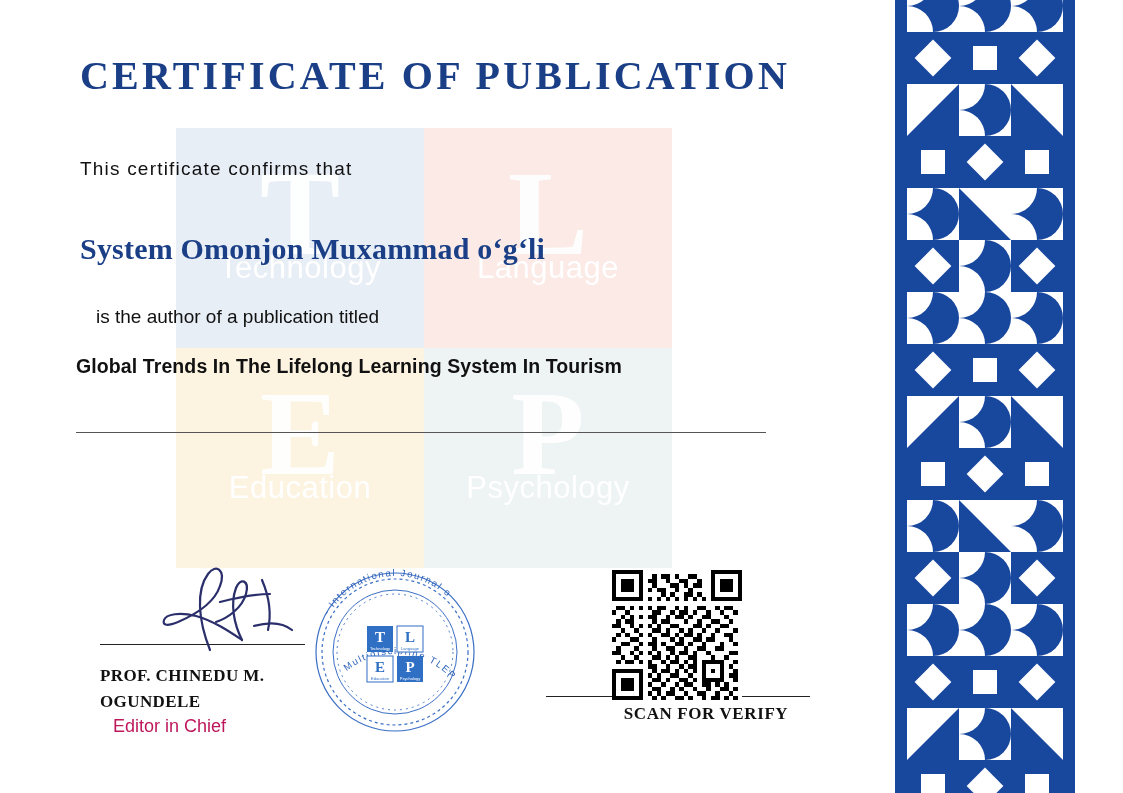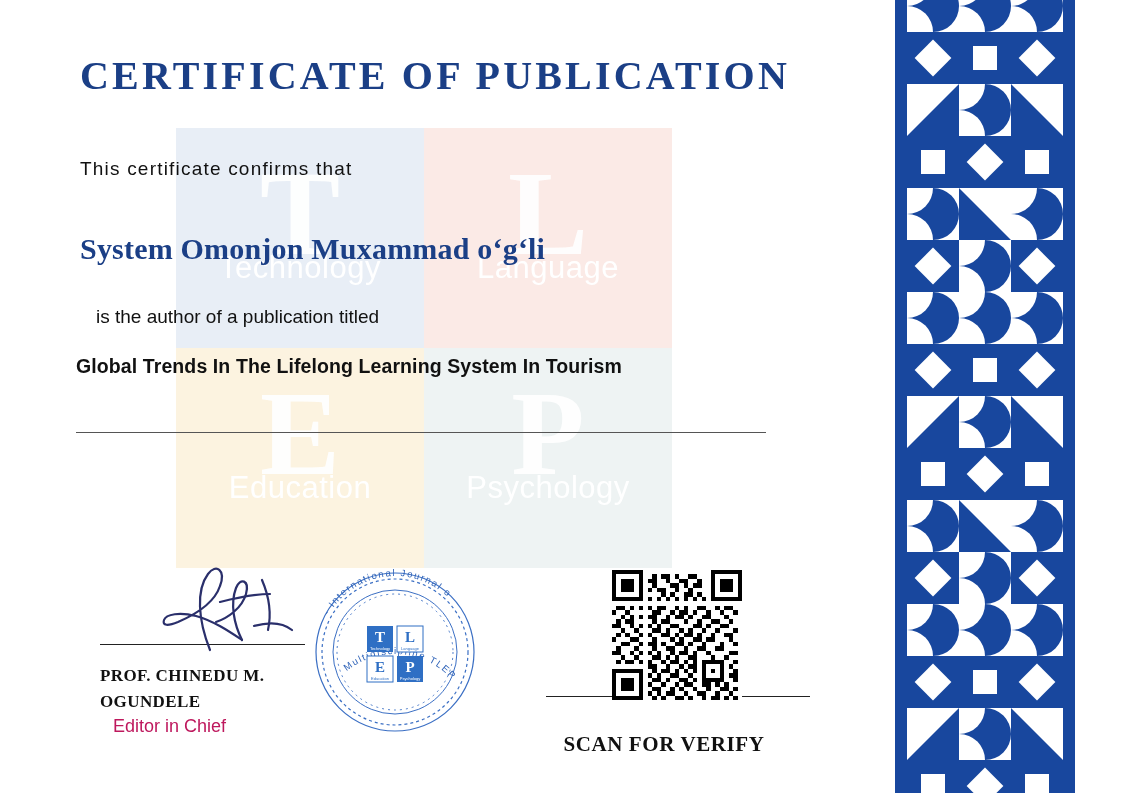--- a/index.html
+++ b/index.html
@@ -208,30 +208,29 @@
   .qr-line {
     position: absolute;
     left: 546px;
     top: 696px;
     width: 264px;
     height: 1px;
     background: #222222;
   }
   .qr-label {
     position: absolute;
-    left: 532px;
+    left: 574px;
     top: 704px;
     width: 264px;
     text-align: center;
     font-family: "Liberation Serif", serif;
-    font-size: 21px;
+    font-size: 17px;
     font-weight: 700;
     letter-spacing: 0.6px;
     color: #111111;
-    margin-top: 28px;
   }
 
   
   .right-border {
     position: absolute;
     right: 0;
     top: 0;
     width: 253px;
     height: 793px;
     background: #ffffff;

